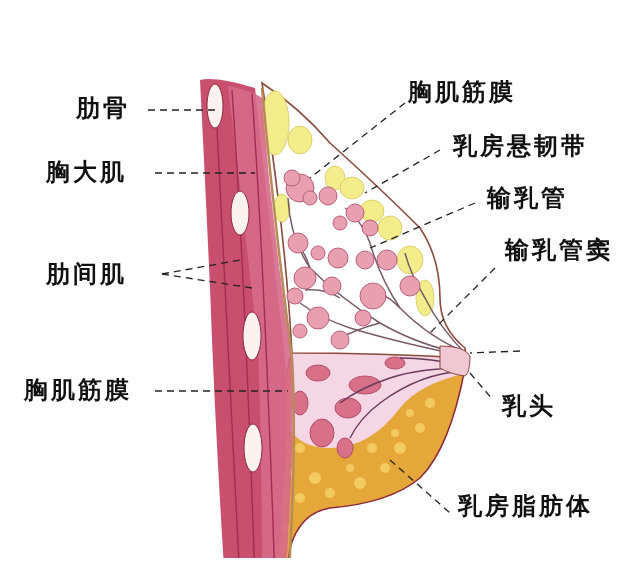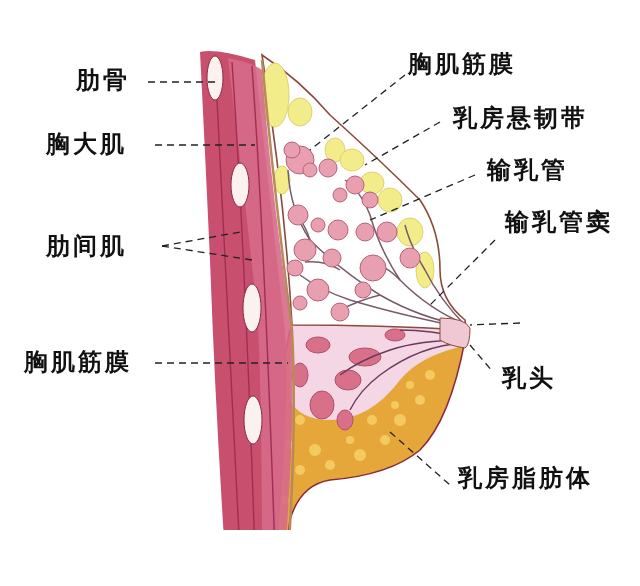--- a/index.html
+++ b/index.html
@@ -1,19 +1,20 @@
 <!DOCTYPE html>
 <html><head>
 <meta charset="utf-8">
 <style>
   html, body { margin: 0; padding: 0; background: #ffffff; }
   .canvas {
     position: relative; width: 640px; height: 530px; overflow: hidden;
     background: #ffffff;
     font-family: "DejaVu Sans", "Liberation Sans", sans-serif;
+    margin-top: 28px;
   }
   svg.art { position: absolute; left: 0; top: 0; }
   .label {
     position: absolute; font-weight: bold; font-size: 24px; color: #111111;
     letter-spacing: 3px; white-space: nowrap; line-height: 28px;
   }
 </style>
 </head>
 <body>
 

